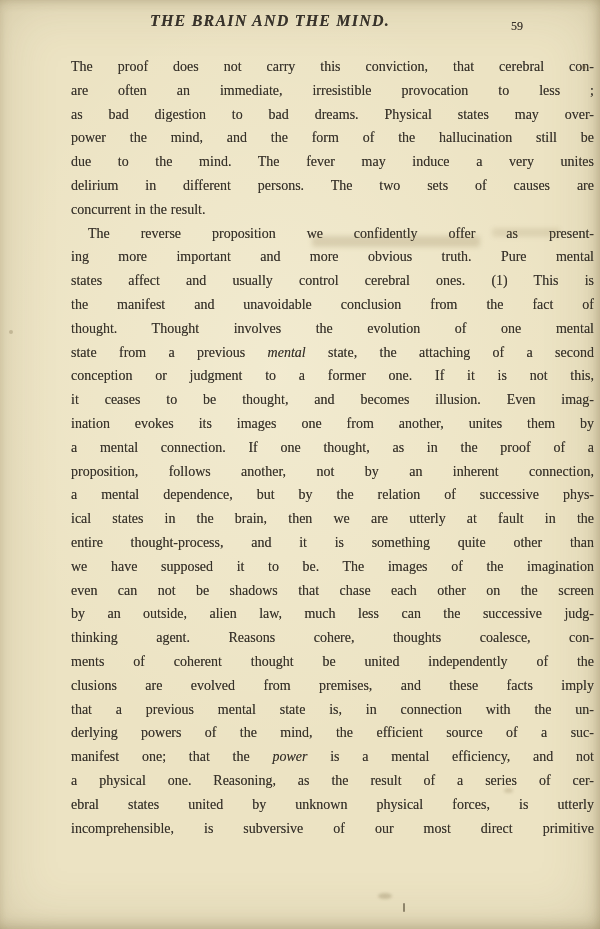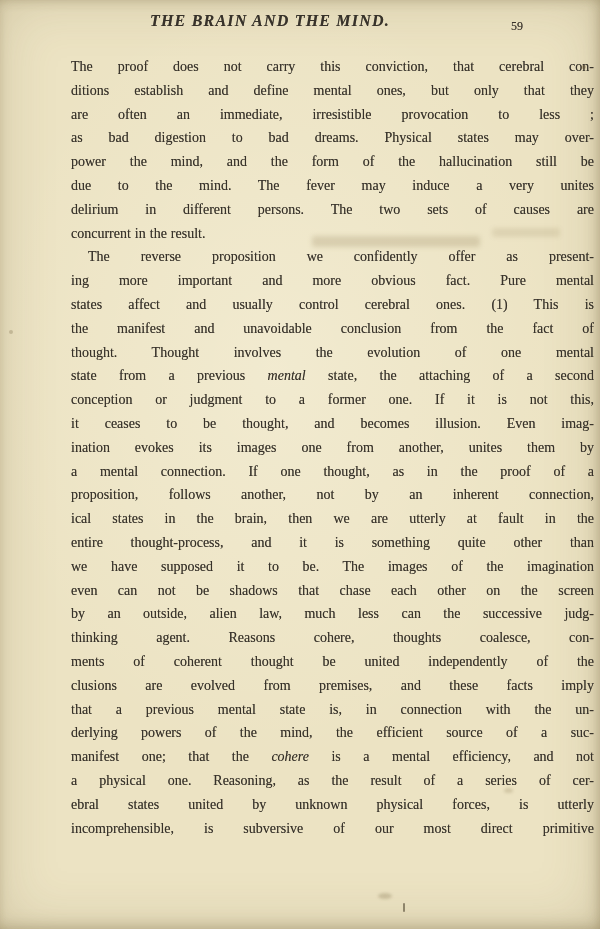--- a/index.html
+++ b/index.html
@@ -78,49 +78,49 @@
 
 <div class="page">
 
   <div class="running-head">
     <span class="head-title">THE BRAIN AND THE MIND.</span>
     <span class="page-number">59</span>
   </div>
 
   <div class="body-text">
       <div class="line"><span>The proof does not carry this conviction, that cerebral con-</span></div>
-      <div class="line"><span>ditions establish and define mental ones, but only that they</span></div>
       <div class="line"><span>are often an immediate, irresistible provocation to less ;</span></div>
       <div class="line"><span>as bad digestion to bad dreams. Physical states may over-</span></div>
       <div class="line"><span>power the mind, and the form of the hallucination still be</span></div>
       <div class="line"><span>due to the mind. The fever may induce a very unites</span></div>
       <div class="line"><span>delirium in different persons. The two sets of causes are</span></div>
       <div class="line no-just"><span>concurrent in the result.</span></div>
       <div class="line indent"><span>The reverse proposition we confidently offer as present-</span></div>
-      <div class="line"><span>ing more important and more obvious fact. Pure mental</span></div>
+      <div class="line"><span>ing more important and more obvious truth. Pure mental</span></div>
       <div class="line"><span>states affect and usually control cerebral ones. (1) This is</span></div>
       <div class="line"><span>the manifest and unavoidable conclusion from the fact of</span></div>
       <div class="line"><span>thought. Thought involves the evolution of one mental</span></div>
       <div class="line"><span>state from a previous </span><span class="it">mental</span><span> state, the attaching of a second</span></div>
       <div class="line"><span>conception or judgment to a former one. If it is not this,</span></div>
       <div class="line"><span>it ceases to be thought, and becomes illusion. Even imag-</span></div>
       <div class="line"><span>ination evokes its images one from another, unites them by</span></div>
       <div class="line"><span>a mental connection. If one thought, as in the proof of a</span></div>
       <div class="line"><span>proposition, follows another, not by an inherent connection,</span></div>
+      <div class="line"><span>a mental dependence, but by the relation of successive phys-</span></div>
       <div class="line"><span>ical states in the brain, then we are utterly at fault in the</span></div>
       <div class="line"><span>entire thought-process, and it is something quite other than</span></div>
       <div class="line"><span>we have supposed it to be. The images of the imagination</span></div>
       <div class="line"><span>even can not be shadows that chase each other on the screen</span></div>
       <div class="line"><span>by an outside, alien law, much less can the successive judg-</span></div>
       <div class="line"><span>thinking agent. Reasons cohere, thoughts coalesce, con-</span></div>
       <div class="line"><span>ments of coherent thought be united independently of the</span></div>
       <div class="line"><span>clusions are evolved from premises, and these facts imply</span></div>
       <div class="line"><span>that a previous mental state is, in connection with the un-</span></div>
       <div class="line"><span>derlying powers of the mind, the efficient source of a suc-</span></div>
-      <div class="line"><span>manifest one; that the </span><span class="it">cohere</span><span> is a mental efficiency, and not</span></div>
+      <div class="line"><span>manifest one; that the </span><span class="it">power</span><span> is a mental efficiency, and not</span></div>
       <div class="line"><span>a physical one. Reasoning, as the result of a series of cer-</span></div>
       <div class="line"><span>ebral states united by unknown physical forces, is utterly</span></div>
       <div class="line"><span>incomprehensible, is subversive of our most direct primitive</span></div>
     </div>
 
   <div class="ghost ghost-a"></div>
   <div class="ghost ghost-b"></div>
   <div class="stain stain-a"></div>
   <div class="stain stain-b"></div>
   <div class="stain stain-c"></div>

